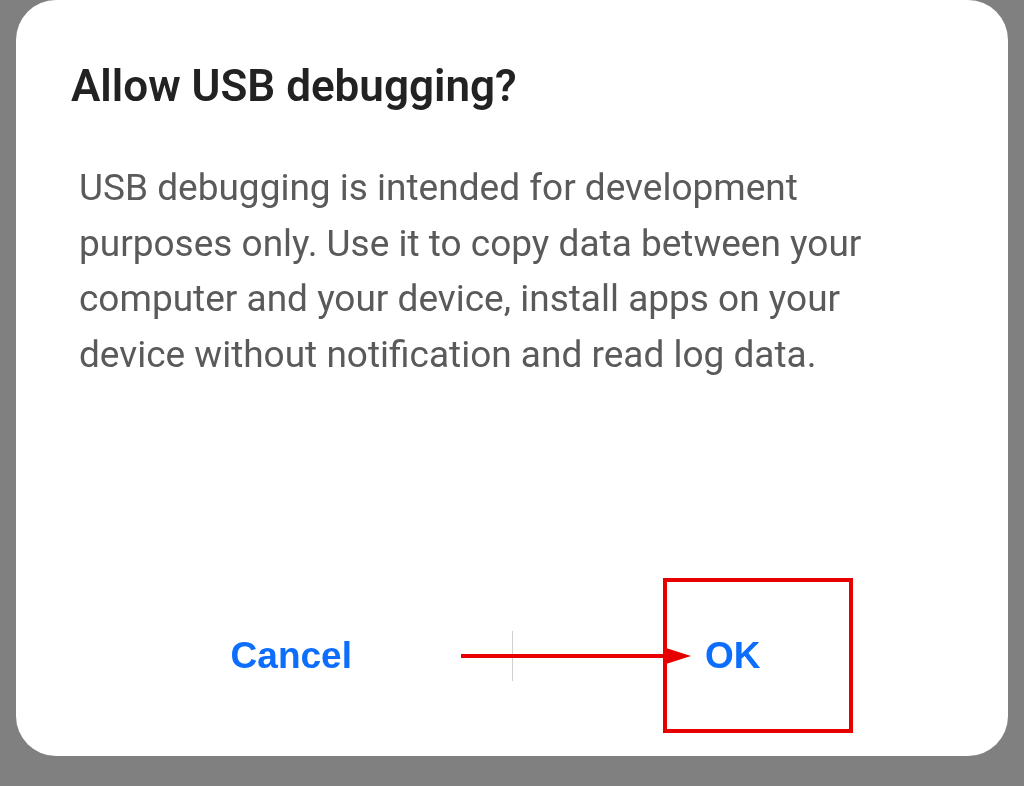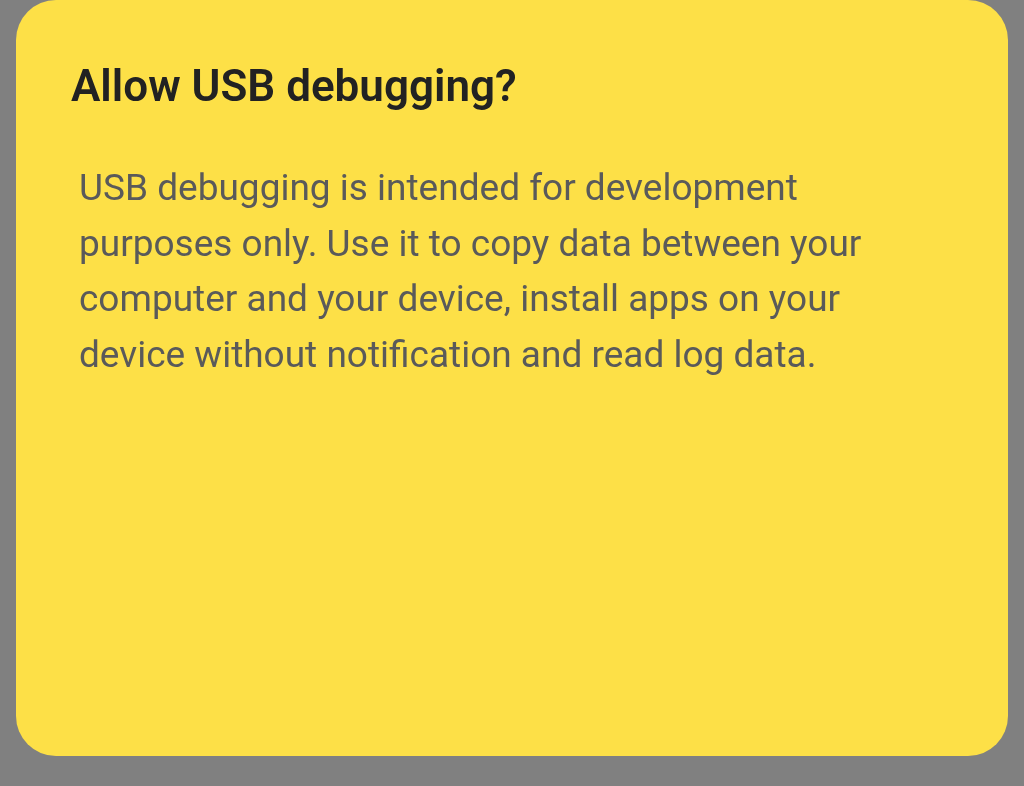--- a/index.html
+++ b/index.html
@@ -13,21 +13,21 @@
       width: 1024px;
       height: 786px;
       position: relative;
     }
     .dialog {
       position: absolute;
       top: 0;
       left: 16px;
       right: 16px;
       bottom: 30px;
-      background: #fde047;
+      background: #ffffff;
       border-radius: 40px;
       padding: 60px 55px 40px 55px;
       display: flex;
       flex-direction: column;
     }
     .dialog-title {
       font-size: 44px;
       font-weight: 600;
       color: #222;
       margin-bottom: 48px;
@@ -82,13 +82,25 @@
     .arrow svg {
       display: block;
     }
   </style>
 </head>
 <body>
 
 <div class="dialog">
   <h1 class="dialog-title">Allow USB debugging?</h1>
   <p class="dialog-message">USB debugging is intended for development purposes only. Use it to copy data between your computer and your device, install apps on your device without notification and read log data.</p>
+  <div class="button-row">
+    <button class="btn">Cancel</button>
+    <div class="divider"></div>
+    <button class="btn">OK</button>
+    <div class="highlight-box"></div>
+    <div class="arrow">
+      <svg width="230" height="20" viewBox="0 0 230 20">
+        <line x1="0" y1="10" x2="210" y2="10" stroke="#e60000" stroke-width="4"></line>
+        <polygon points="230,10 205,2 205,18" fill="#e60000"></polygon>
+      </svg>
+    </div>
+  </div>
 </div>
 
 </body></html>

